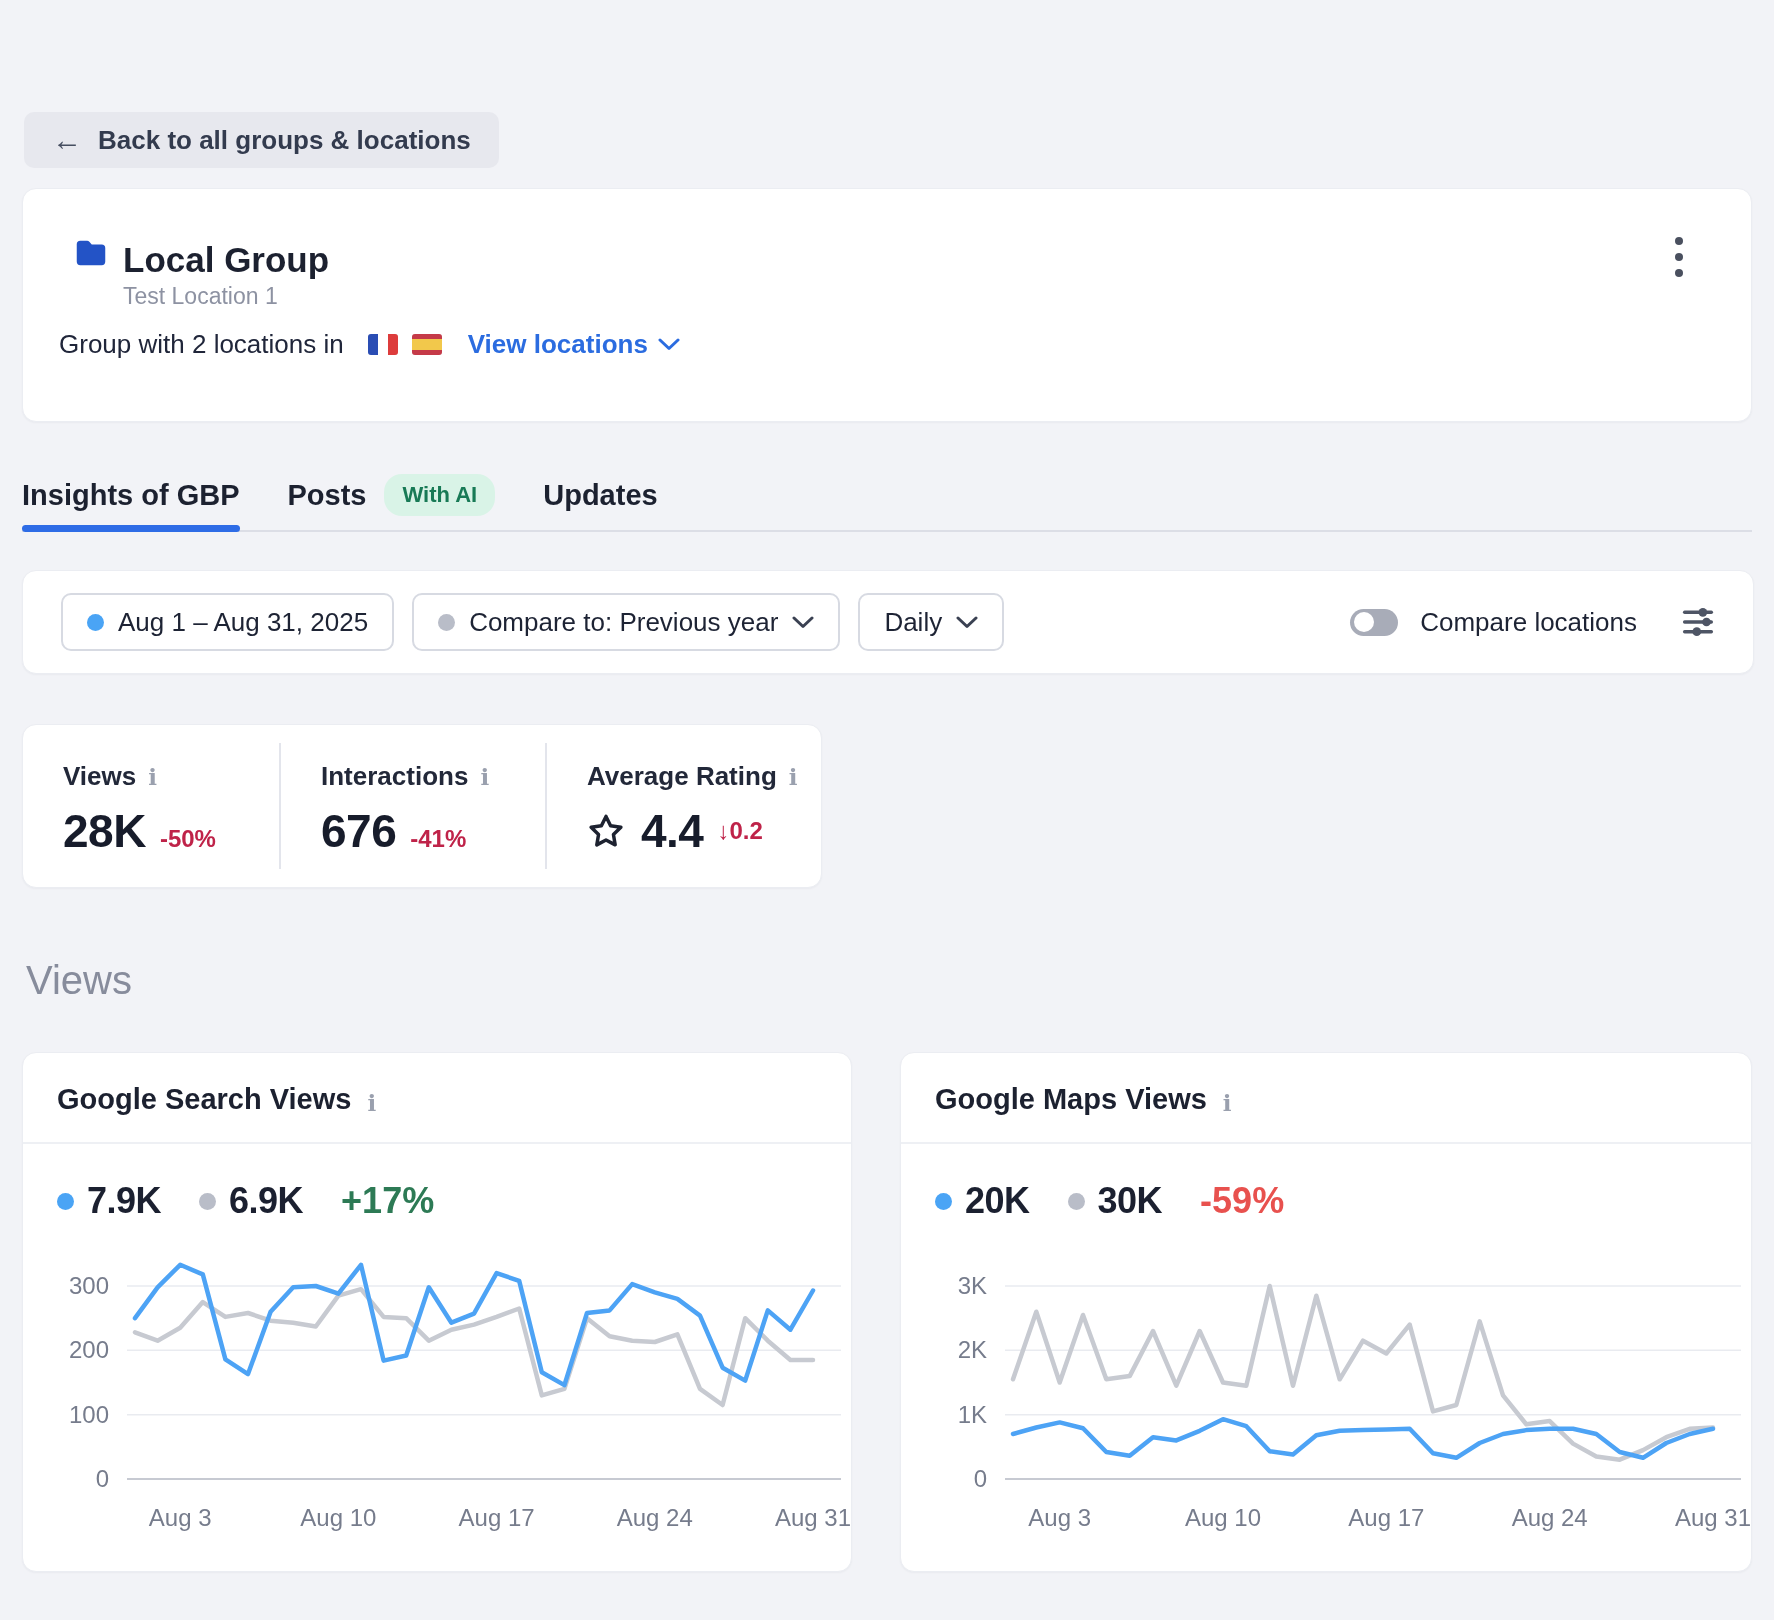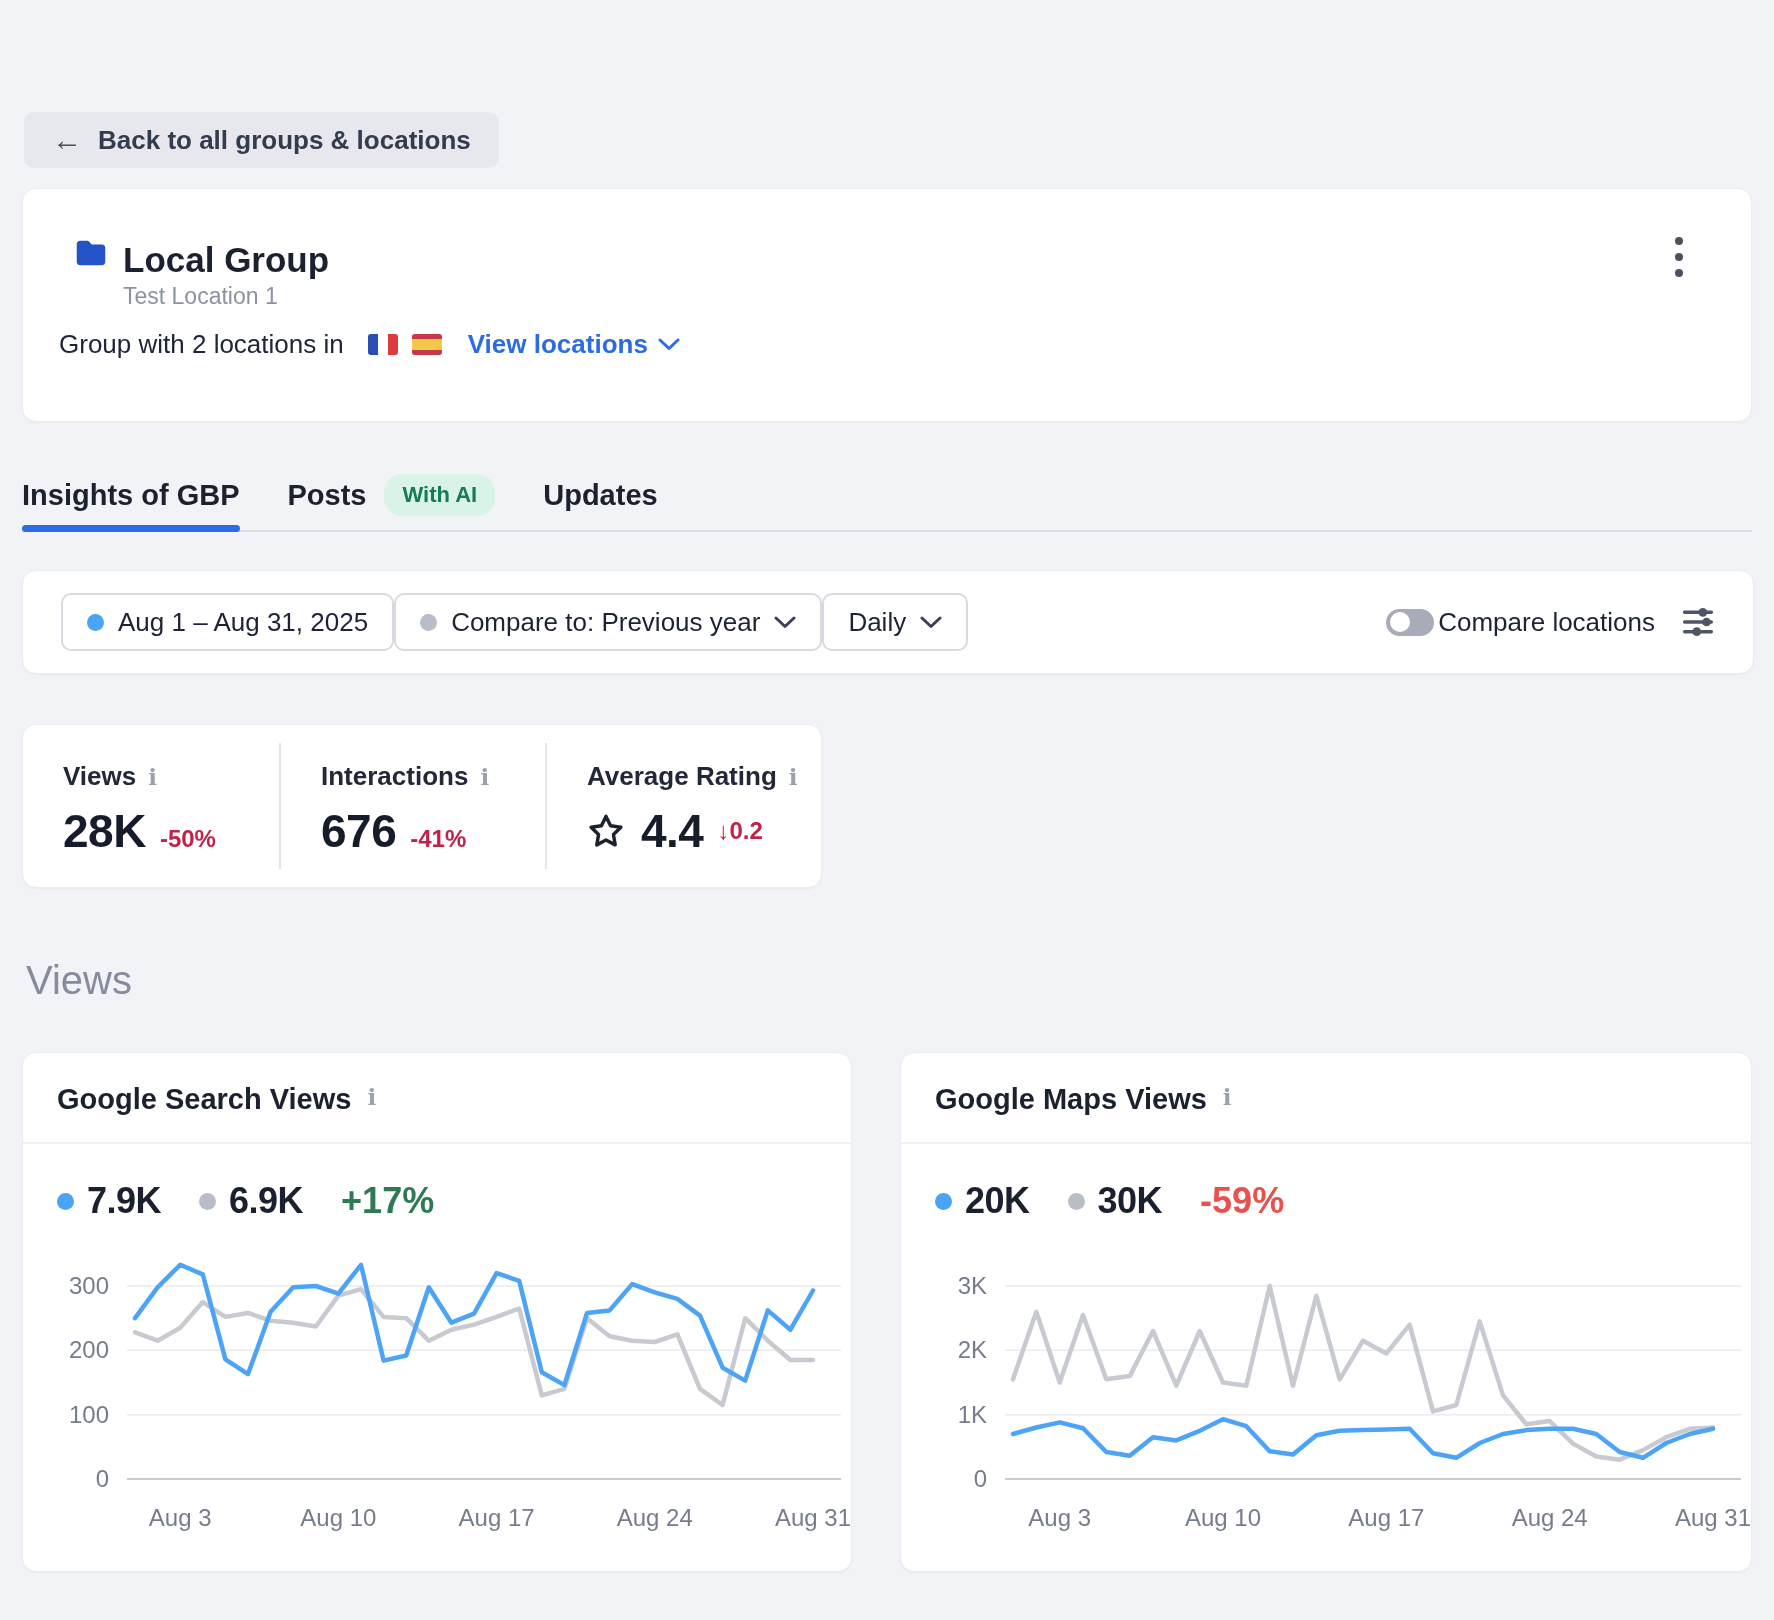--- a/index.html
+++ b/index.html
@@ -32,21 +32,21 @@
   .view-loc{display:inline-flex;align-items:center;gap:10px;color:#2b6ce0;font-weight:600;margin-left:12px;cursor:pointer;}
   .kebab{position:absolute;right:52px;top:40px;width:40px;height:56px;display:flex;flex-direction:column;align-items:center;justify-content:center;gap:8px;cursor:pointer;}
   .kebab i{width:8px;height:8px;border-radius:50%;background:#4a505f;}
 
   .tabs{position:absolute;left:22px;top:460px;width:1730px;height:70px;border-bottom:2px solid #dcdee6;display:flex;align-items:center;gap:48px;}
   .tab{position:relative;height:100%;display:flex;align-items:center;gap:18px;font-size:29px;font-weight:600;color:#1c2130;cursor:pointer;}
   .tab.active::after{content:"";position:absolute;left:0;right:0;bottom:-2px;height:7px;border-radius:4px;background:#2e6ce6;}
   .ai-badge{background:#d9f3e7;color:#187a56;font-size:22px;font-weight:600;border-radius:18px;padding:8px 18px;}
 
   .filter-card{left:22px;top:570px;width:1730px;height:102px;}
-  .filter-inner{display:flex;align-items:center;height:100%;padding:0 38px;justify-content:space-between;}
+  .filter-inner{display:flex;align-items:center;height:100%;padding:0 38px;gap:18px;justify-content:space-between;}
   .chip{display:inline-flex;align-items:center;gap:14px;height:54px;border:2px solid #d7dae2;border-radius:10px;
     padding:0 24px;font-size:26px;color:#1d2334;background:#fff;cursor:pointer;white-space:nowrap;}
   .dot{width:17px;height:17px;border-radius:50%;display:inline-block;}
   .dot-blue{background:#4aa4f5;}
   .dot-gray{background:#b9bdc8;}
   .chev{width:22px;height:13px;}
   .chev polyline{fill:none;stroke:#3a4152;stroke-width:3;stroke-linecap:round;stroke-linejoin:round;}
   .chev.blue polyline{stroke:#2b6ce0;}
   .spacer{flex:1;}
   .toggle{width:48px;height:27px;border-radius:14px;background:#a8acb8;position:relative;cursor:pointer;flex:none;}
@@ -62,21 +62,21 @@
   .stat-value{font-size:46px;font-weight:800;color:#171c2b;letter-spacing:-.5px;}
   .stat-delta{font-size:24px;font-weight:700;color:#bf2349;}
   .info-i{font-family:"DejaVu Serif",serif;font-size:23px;font-weight:700;color:#9aa0ae;font-style:normal;}
   .star-ic{width:38px;height:38px;align-self:center;margin-right:2px;}
 
   .section-title{position:absolute;left:26px;top:958px;font-size:40px;font-weight:400;color:#878c9c;}
 
   .chart-card{top:1052px;height:520px;box-sizing:border-box;}
   .chart-card.left{left:22px;width:830px;}
   .chart-card.right{left:900px;width:852px;}
-  .chart-head{display:flex;align-items:flex-start;gap:16px;padding:30px 34px 26px 34px;border-bottom:2px solid #eef0f4;}
+  .chart-head{display:flex;align-items:flex-end;gap:16px;padding:30px 34px 26px 34px;border-bottom:2px solid #eef0f4;}
   .chart-title{font-size:29px;font-weight:700;color:#1c2130;}
   .legend{display:flex;align-items:center;gap:38px;padding:36px 34px 0 34px;}
   .leg-item{display:flex;align-items:center;gap:13px;}
   .leg-val{font-size:36px;font-weight:800;color:#1b2030;letter-spacing:-.5px;}
   .leg-change{font-size:36px;font-weight:700;}
   .chart-svg{display:block;margin-top:6px;}
   .ax{font-family:"Liberation Sans",sans-serif;font-size:24px;fill:#767c8c;}
 </style>
 </head>
 <body>

